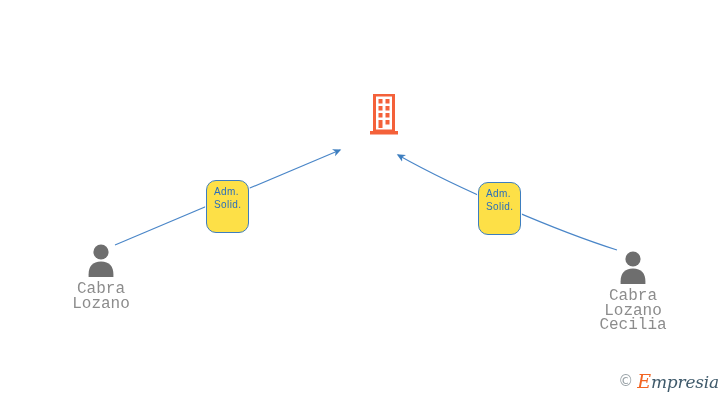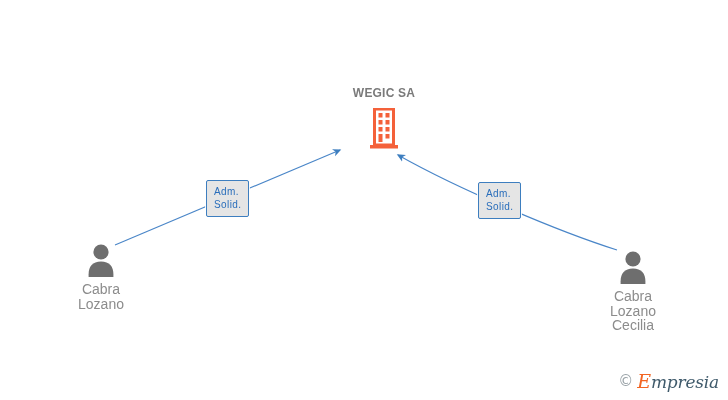--- a/index.html
+++ b/index.html
@@ -61,35 +61,35 @@
   .person-node.left  { left: 41px;  top: 243px; }
   .person-node.right { left: 573px; top: 250px; }
   .person-icon-wrap {
     height: 34px;
     display: flex;
     align-items: flex-end;
     justify-content: center;
   }
   .person-label {
     margin-top: 5px;
-    font-family: Liberation Sans, sans-serif;
-    font-size: 14px;
+    font-family: Liberation Mono, monospace;
+    font-size: 16px;
     color: #8c8c8c;
     line-height: 14.5px;
     white-space: nowrap;
   }
 
   
   .rel-box {
     position: absolute;
     box-sizing: border-box;
     border: 1px solid #3d7ebf;
-    border-radius: 2px;
-    background: #e5e5e5;
-    padding: 4px 7px 5px 7px;
+    border-radius: 10px;
+    background: #fde047;
+    padding: 4px 7px 21px 7px;
     font-family: "Liberation Sans", sans-serif;
     font-size: 10px;
     color: #2a6ebb;
     line-height: 13px;
     letter-spacing: 0.4px;
     white-space: nowrap;
     box-shadow: 0 0 0 1px rgba(255,255,255,0.9);
   }
   .rel-box.left  { left: 206px; top: 180px; }
   .rel-box.right { left: 478px; top: 182px; }
@@ -136,21 +136,20 @@
         <path d="M0,0.6 L8.4,4.5 L0,8.4 L2.3,4.5 Z" fill="#3d7ebf"></path>
       </marker>
     </defs>
 
     <path d="M115,245 L340,150" fill="none" stroke="#4a86c8" stroke-width="1.1" marker-end="url(#arrowL)"></path>
 
     <path d="M617,250 C560,232 460,190 398,155" fill="none" stroke="#4a86c8" stroke-width="1.1" marker-end="url(#arrowR)"></path>
   </svg>
 
   <div class="company-node">
-    <div class="company-title">WEGIC SA</div>
     <div class="company-icon-wrap">
       <svg width="30" height="42" viewBox="0 0 30 42" aria-hidden="true">
 
         <rect x="5.5" y="1" width="19" height="36" fill="none" stroke="#f4613a" stroke-width="3"></rect>
 
         <rect x="9.5" y="5" width="4" height="4.5" fill="#f4613a"></rect>
         <rect x="16.5" y="5" width="4" height="4.5" fill="#f4613a"></rect>
         <rect x="9.5" y="12" width="4" height="4.5" fill="#f4613a"></rect>
         <rect x="16.5" y="12" width="4" height="4.5" fill="#f4613a"></rect>
         <rect x="9.5" y="19" width="4" height="4.5" fill="#f4613a"></rect>

